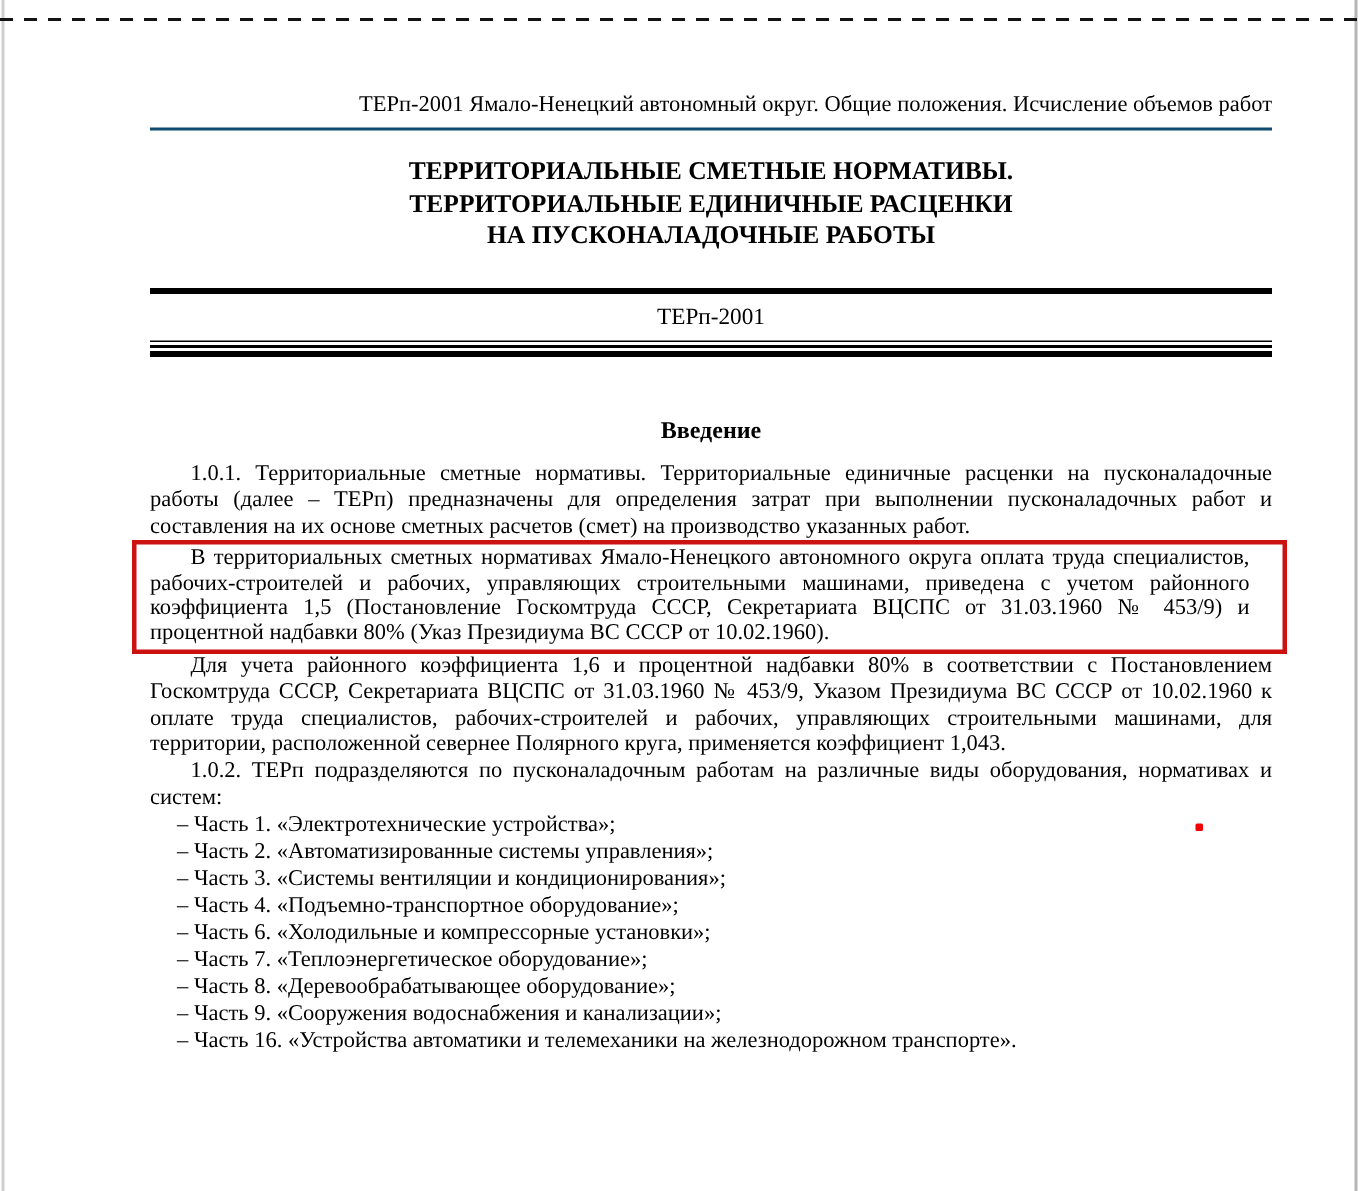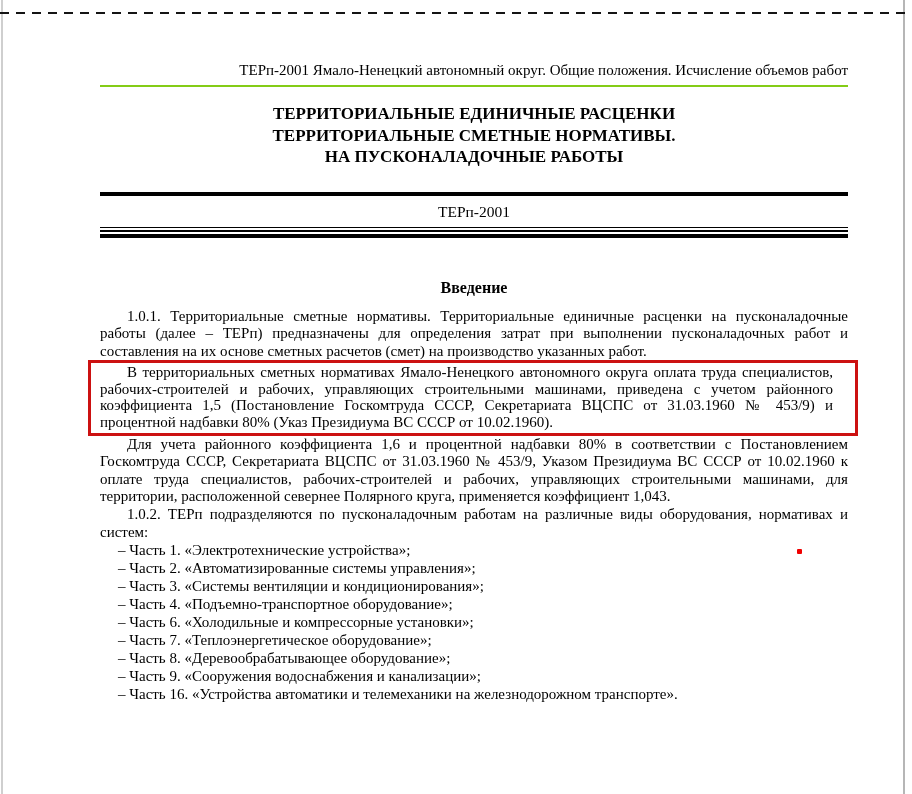--- a/index.html
+++ b/index.html
@@ -10,21 +10,21 @@
   }
   .page-edge-left{position:absolute;left:1px;top:0;bottom:0;width:2px;background:#cfcfcf;}
   .page-edge-right{position:absolute;left:903px;top:0;bottom:0;width:2px;background:#b6b6b6;}
   .dashed-line{
     position:absolute;left:0;top:12px;width:912px;height:2px;
     background:repeating-linear-gradient(90deg,#141414 0 9px,transparent 9px 16px);
   }
   .content{position:absolute;left:100px;top:0;width:748px;}
   .doc-header{
     margin-top:60px;text-align:right;font-size:15px;line-height:20px;
-    padding-bottom:5px;border-bottom:2px solid #84cc16;white-space:nowrap;
+    padding-bottom:5px;border-bottom:2px solid #0c4a6e;white-space:nowrap;
   }
   .title-block{margin-top:16px;text-align:center;font-weight:bold;font-size:17px;line-height:21.5px;}
   .rule-thick-top{margin-top:24px;height:4px;background:#000;}
   .doc-code{text-align:center;font-size:15.5px;padding:8px 0 5px 0;line-height:16px;}
   .thin-rule{height:1.5px;background:#000;margin-top:2px;}
   .thick-rule{height:4px;background:#000;margin-top:2px;}
   .section-heading{margin:42px 0 0 0;text-align:center;font-weight:bold;font-size:17.5px;line-height:19px;}
   .sub-heading{margin:41px 0 0 0;text-align:center;font-weight:bold;font-size:16px;line-height:17px;}
   p.body-para{margin:0;font-size:15px;line-height:17.6px;text-align:justify;text-indent:27px;}
   p.first-para{margin-top:12px;}
@@ -43,22 +43,22 @@
 
 <div class="page-edge-left"></div>
 <div class="page-edge-right"></div>
 <div class="dashed-line"></div>
 
 <div class="content">
 
   <div class="doc-header">ТЕРп-2001 Ямало-Ненецкий автономный округ. Общие положения. Исчисление объемов работ</div>
 
   <div class="title-block">
+    <div>ТЕРРИТОРИАЛЬНЫЕ СМЕТНЫЕ НОРМАТИВЫ.</div>
     <div>ТЕРРИТОРИАЛЬНЫЕ ЕДИНИЧНЫЕ РАСЦЕНКИ</div>
-    <div>ТЕРРИТОРИАЛЬНЫЕ СМЕТНЫЕ НОРМАТИВЫ.</div>
     <div>НА ПУСКОНАЛАДОЧНЫЕ РАБОТЫ</div>
   </div>
 
   <div class="rule-thick-top"></div>
   <div class="doc-code">ТЕРп-2001</div>
   <div>
     <div class="thin-rule"></div>
     <div class="thin-rule"></div>
     <div class="thick-rule"></div>
   </div>

